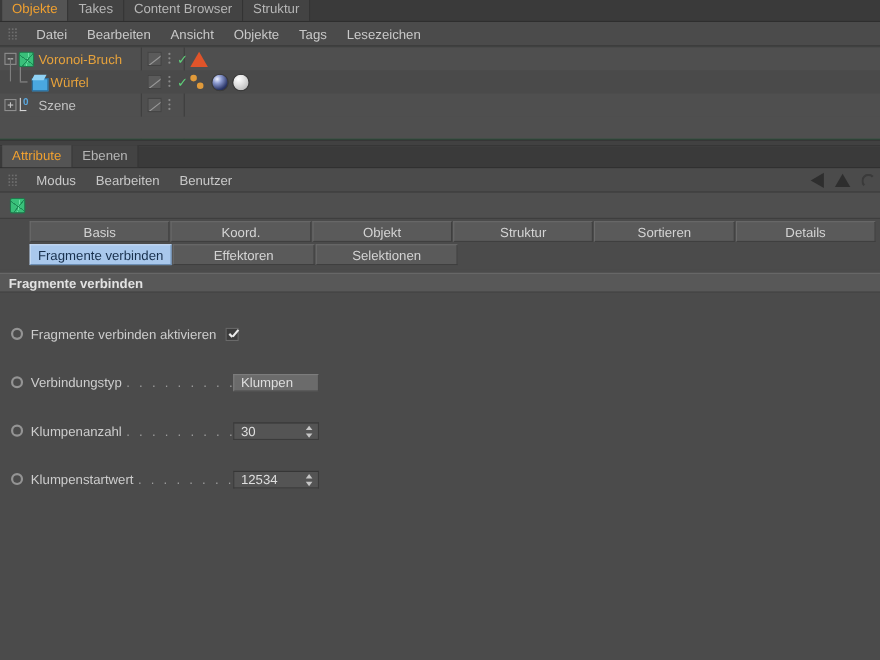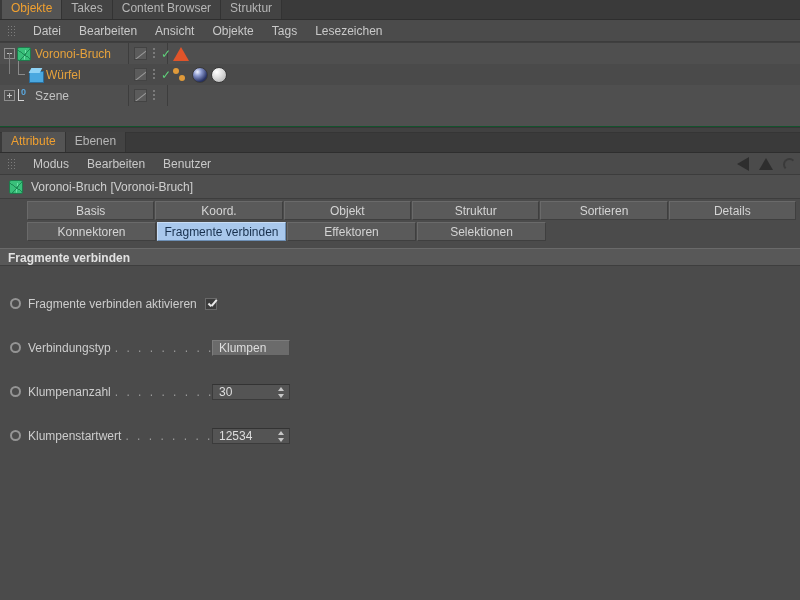--- a/index.html
+++ b/index.html
@@ -469,34 +469,32 @@
       <div class="menuitem">Benutzer</div>
       <div class="navarrows">
         <span class="arr left"></span>
         <span class="arr up"></span>
         <span class="arr rightcut"></span>
       </div>
     </div>
 
     <div id="attr-objectline">
       <span class="ic-voronoi"></span>
-      <span class="txt">Voronoi-Bruch [Voronoi-Bruch]</span>
     </div>
 
     <div id="tabgrid">
       <div class="tabrow">
         <div class="ptab" style="width:129px">Basis</div>
         <div class="ptab" style="width:129px">Koord.</div>
         <div class="ptab" style="width:129px">Objekt</div>
         <div class="ptab" style="width:129px">Struktur</div>
         <div class="ptab" style="width:129px">Sortieren</div>
         <div class="ptab" style="width:129px">Details</div>
       </div>
       <div class="tabrow">
-        <div class="ptab" style="width:129px">Konnektoren</div>
         <div class="ptab sel" style="width:129px">Fragmente verbinden</div>
         <div class="ptab" style="width:129px">Effektoren</div>
         <div class="ptab" style="width:129px">Selektionen</div>
       </div>
     </div>
 
     <div id="section-header">Fragmente verbinden</div>
 
     <div id="params">
 

